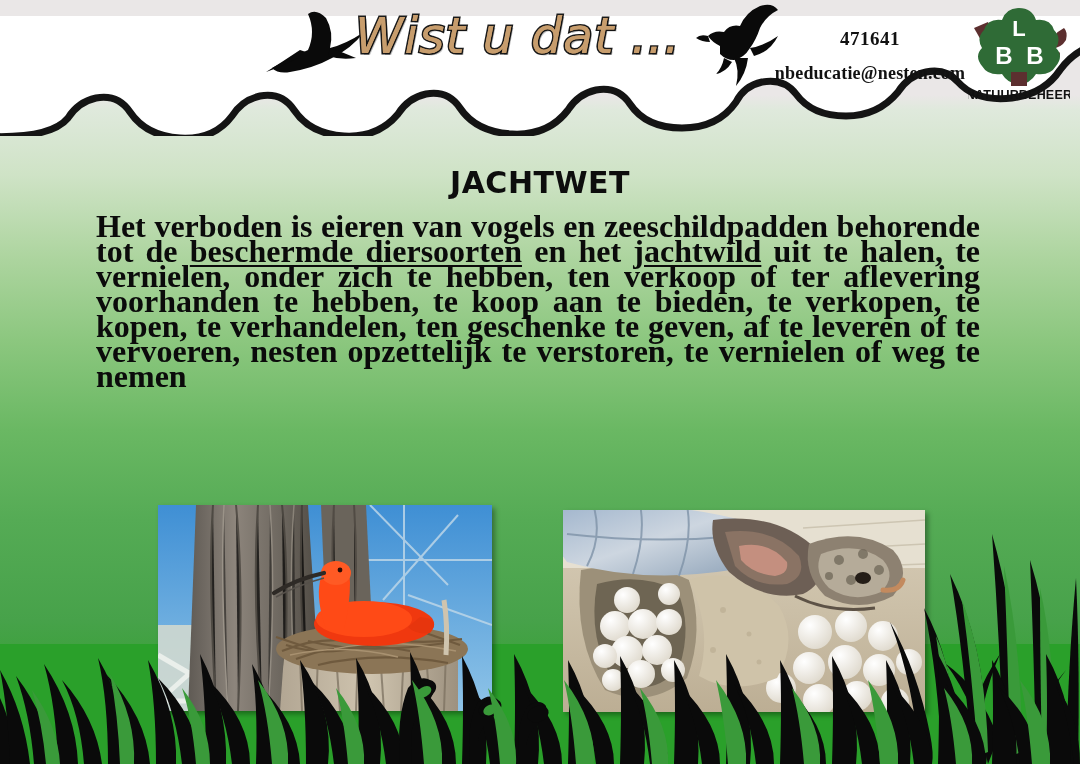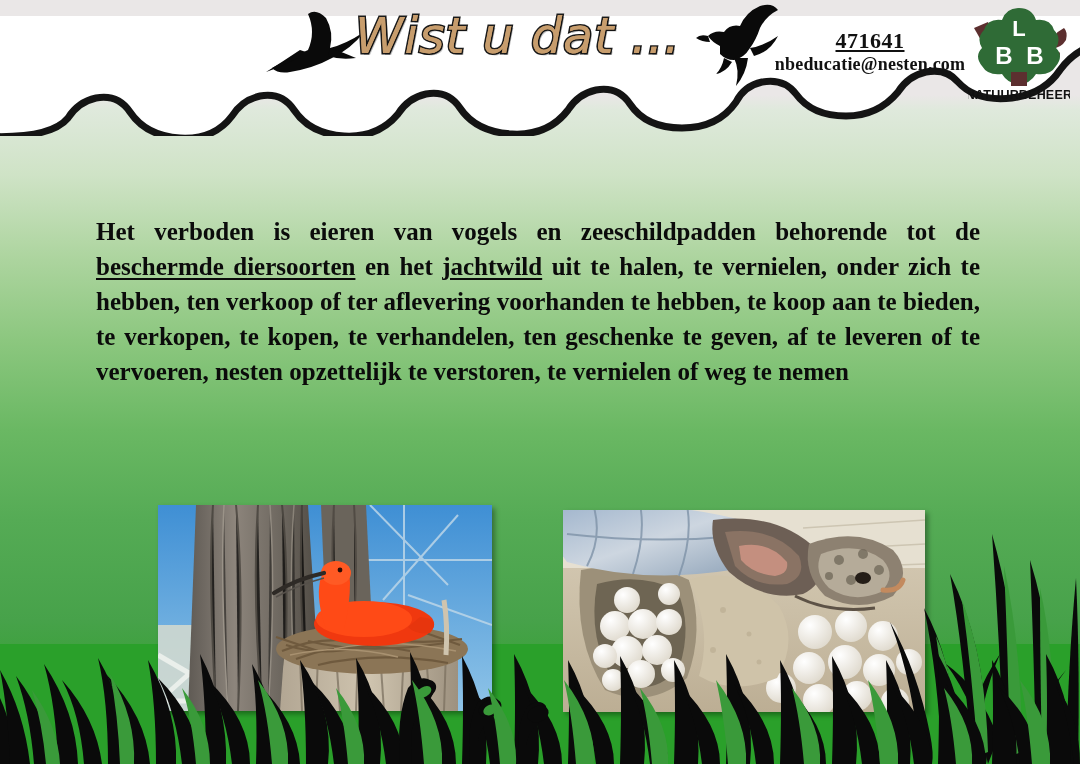--- a/index.html
+++ b/index.html
@@ -62,40 +62,40 @@
   .bird-left { position:absolute; left:256px; top:2px; z-index:6; }
   .bird-right { position:absolute; left:694px; top:2px; z-index:6; }
 
   
   .contact {
     position:absolute; left:770px; top:28px; width:200px; z-index:6;
     text-align:center;
     font-family:"Liberation Serif", serif;
     font-weight:bold; color:#111;
   }
-  .contact .phone { font-size:22px; letter-spacing:.5px; text-decoration:underline;}
+  .contact .phone { font-size:19px; letter-spacing:.5px; margin-bottom:13px;}
   .contact .mail  { font-size:18px; letter-spacing:.2px; }
 
   
   .logo { position:absolute; left:968px; top:6px; width:102px; height:96px; z-index:6; }
   .logo svg { display:block; }
 
   
   .heading {
     position:absolute; left:0; top:165px; width:1080px; text-align:center; z-index:5;
     font-family:"DejaVu Sans", sans-serif;
     font-weight:bold; font-size:30px; letter-spacing:.5px;
     color:#0d0d0d;
   }
 
   
   .body-text {
     position:absolute; left:96px; top:214px; width:884px; z-index:5;
     font-family:"Liberation Serif", serif;
-    font-weight:bold; font-size:25px; line-height:35px;
+    font-weight:bold; font-size:32px; line-height:25px;
     color:#0b0b0b; text-align:justify;
   }
   .u { text-decoration:underline; text-underline-offset:3px; text-decoration-thickness:2px; }
 
   
   .photo {
     position:absolute; z-index:6; overflow:hidden;
     box-shadow: 3px 3px 5px rgba(0,0,0,0.35);
     background:#888;
   }
@@ -308,20 +308,21 @@
           <circle cx="288" cy="70" r="5"></circle>
         <circle cx="266" cy="66" r="4"></circle>
       </g>
       <ellipse cx="300" cy="68" rx="8" ry="6" fill="#241d17"></ellipse>
       <path d="M320 80 Q336 82 340 70" stroke="#c38a5e" stroke-width="5" fill="none" stroke-linecap="round"></path>
 
       <path d="M232 86 Q268 104 312 98" stroke="#5d5246" stroke-width="3" fill="none"></path>
     </svg>
   </div>
 
+  <div class="heading">JACHTWET</div>
 
   <div class="body-text">
     <p><span>Het verboden is eieren van vogels en zeeschildpadden behorende tot de </span><span class="u">beschermde diersoorten</span><span> en het </span><span class="u">jachtwild</span><span> uit te halen, te vernielen, onder zich te hebben, ten verkoop of ter aflevering voorhanden te hebben, te koop aan te bieden, te verkopen, te kopen, te verhandelen, ten geschenke te geven, af te leveren of te vervoeren, nesten opzettelijk te verstoren, te vernielen of weg te nemen</span></p>
   </div>
 
   <div class="cloud-wrap">
     <svg viewBox="0 0 1080 150" preserveAspectRatio="none">
       <path d="M-20 -30 L1100 -30 L1100 58
                Q1076 62 1060 84 Q1044 108 1012 112 Q976 116 958 96
                Q946 82 926 86 Q908 90 898 106 Q878 130 846 130

